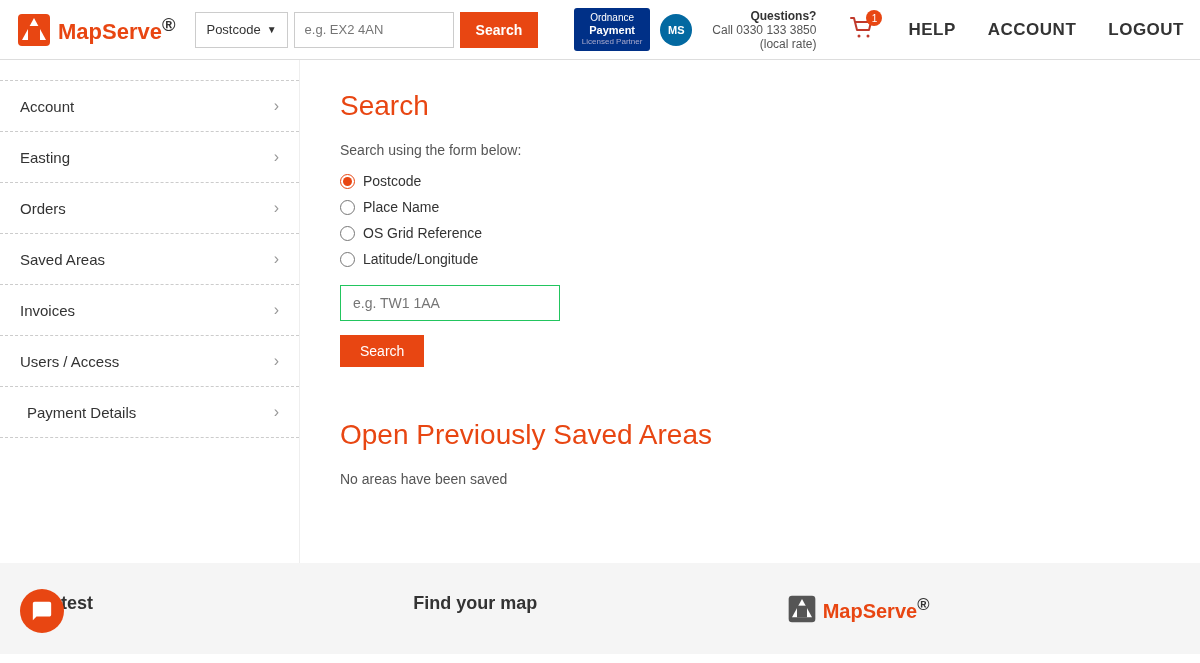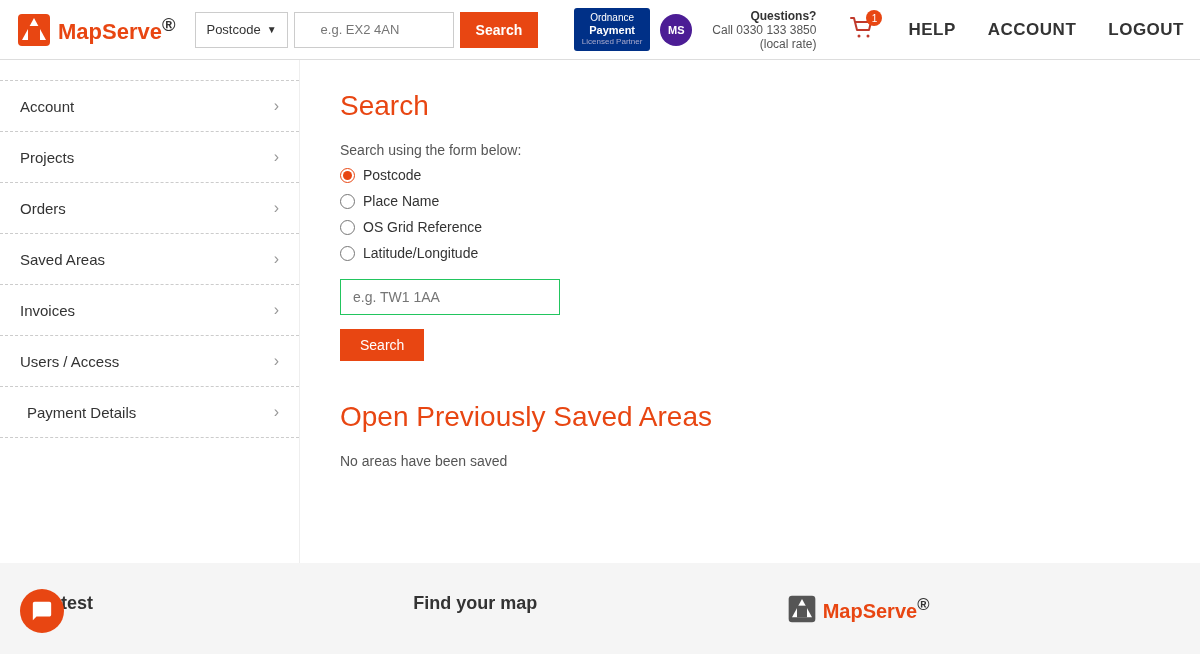--- a/index.html
+++ b/index.html
@@ -48,21 +48,21 @@
       cursor: pointer;
       height: 36px;
       min-width: 90px;
     }
     .postcode-dropdown .chevron {
       margin-left: 6px;
       font-size: 10px;
     }
     .header-input {
       border: 1px solid #ccc;
-      padding: 6px 26px;
+      padding: 6px 10px;
       font-size: 13px;
       height: 36px;
       width: 160px;
       outline: none;
     }
     .header-search-btn {
       background: #e84612;
       color: #fff;
       border: none;
       padding: 6px 16px;
@@ -87,21 +87,21 @@
       display: flex;
       flex-direction: column;
       align-items: center;
       line-height: 1.2;
     }
     .os-badge .os-top { font-size: 10px; }
     .os-badge .os-bottom { font-size: 8px; color: #aac; }
     .partner-logo {
       width: 32px;
       height: 32px;
-      background: #4c1d95;
+      background: #0369a1;
       border-radius: 50%;
       display: flex;
       align-items: center;
       justify-content: center;
       color: #fff;
       font-size: 11px;
       font-weight: bold;
     }
     .header-right {
       display: flex;
@@ -190,21 +190,21 @@
     }
     .section-title {
       font-size: 28px;
       color: #e84612;
       font-weight: normal;
       margin-bottom: 20px;
     }
     .search-form-desc {
       font-size: 14px;
       color: #555;
-      margin-bottom: 9px;
+      margin-bottom: 15px;
     }
     .radio-group {
       display: flex;
       flex-direction: column;
       gap: 10px;
       margin-bottom: 18px;
     }
     .radio-label {
       display: flex;
       align-items: center;
@@ -231,21 +231,21 @@
     .search-submit-btn {
       background: #e84612;
       color: #fff;
       border: none;
       padding: 8px 20px;
       font-size: 14px;
       cursor: pointer;
       font-weight: normal;
     }
     .saved-areas-section {
-      margin-top: 40px;
+      margin-top: 52px;
     }
     .no-areas-text {
       font-size: 14px;
       color: #555;
     }
 
     
     .footer {
       background: #f5f5f5;
       padding: 30px 40px;
@@ -349,21 +349,21 @@
 
 <div class="page-body">
 
   <aside class="sidebar">
     <div id="sidebar-nav">
         <div class="sidebar-nav-item">
           <span>Account</span>
           <span class="arrow">›</span>
         </div>
         <div class="sidebar-nav-item">
-          <span>Projects</span>
+          <span>Easting</span>
           <span class="arrow">›</span>
         </div>
         <div class="sidebar-nav-item">
           <span>Orders</span>
           <span class="arrow">›</span>
         </div>
         <div class="sidebar-nav-item">
           <span>Saved Areas</span>
           <span class="arrow">›</span>
         </div>

